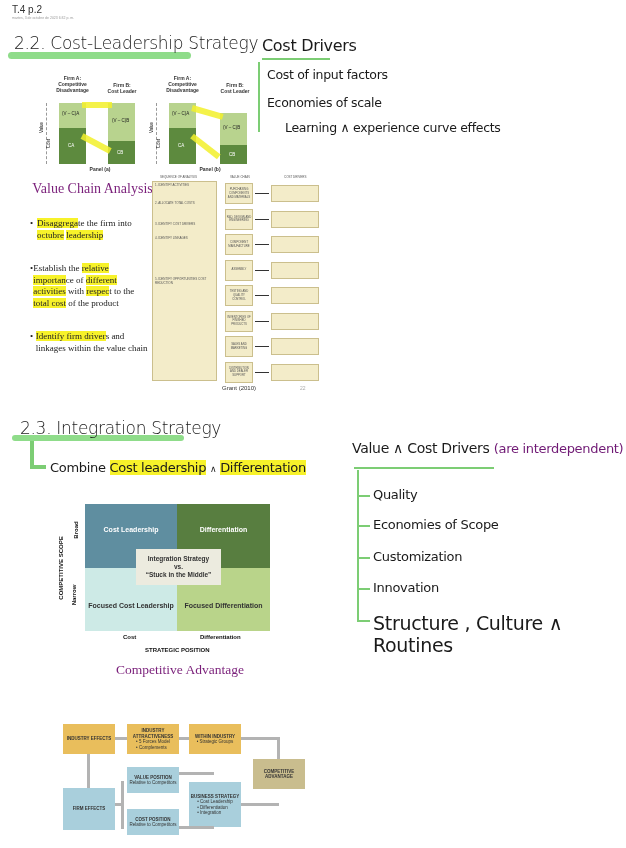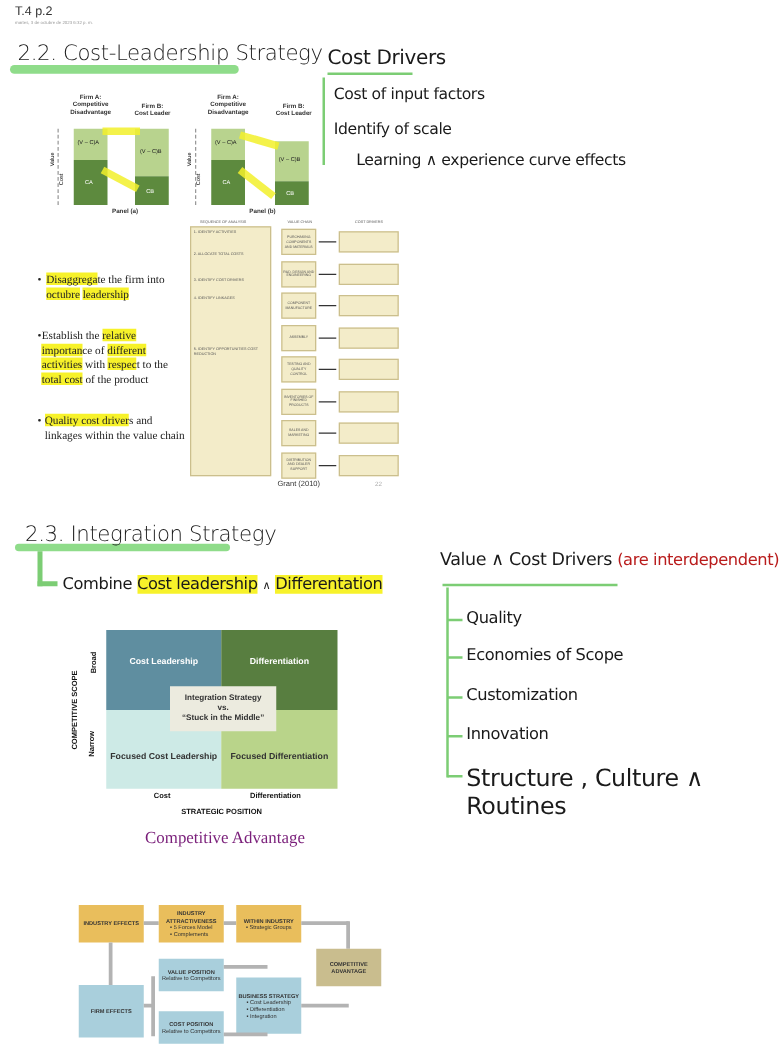--- a/index.html
+++ b/index.html
@@ -3,21 +3,21 @@
 <meta charset="utf-8">
 <style>
 *{box-sizing:border-box;margin:0;padding:0}
 body{width:626px;height:848px;background:#fff;position:relative;overflow:hidden;font-family:"Liberation Sans",sans-serif;color:#111}
 .abs{position:absolute}
 .hand{font-family:"DejaVu Sans",sans-serif;color:#1a1a1a;letter-spacing:-0.3px}
 .title-top{left:12px;top:4px;font-size:10px;color:#333}
 .title-date{left:12px;top:16px;font-size:3.5px;color:#999}
 .hl-green{background:#8fdc8a;border-radius:6px;position:absolute}
 .section-h{font-size:17px;font-weight:300}
-.green{color:#b91c1c}
+.green{color:#701a75}
 .gline{position:absolute;background:#7ccd74}
 .item{font-size:12.5px}
 .yel{background:#f7f22a}
 .serif{font-family:"Liberation Serif",serif}
 .purple{color:#7a1f7a}
 
 .panel-lbl{font-size:5px;font-weight:bold;color:#333;text-align:center;line-height:6px}
 .bar-light{background:#b8d38e}
 .bar-dark{background:#5d8a3e}
 .axis{border-left:1px dashed #999}
@@ -83,37 +83,38 @@
   <div class="abs axis" style="left:136px;top:28px;height:61px"></div>
   <div class="abs" style="left:126px;top:50px;font-size:4.5px;transform:rotate(-90deg)">Value</div>
   <div class="abs" style="left:134px;top:66px;font-size:4.5px;transform:rotate(-90deg)">Cost</div>
   <div class="abs panel-lbl" style="left:170px;top:91px;width:40px">Panel (b)</div>
 </div>
 
 <div class="abs hand" style="left:262px;top:36px;font-size:16px">Cost Drivers</div>
 <div class="gline" style="left:262px;top:58px;width:68px;height:2px"></div>
 <div class="gline" style="left:258px;top:62px;width:1.5px;height:70px"></div>
 <div class="abs hand item" style="left:267px;top:67px">Cost of input factors</div>
-<div class="abs hand item" style="left:267px;top:95px">Identify of scale</div>
+<div class="abs hand item" style="left:267px;top:95px">Economies of scale</div>
 <div class="abs hand item" style="left:285px;top:120px">Learning ∧ experience curve effects</div>
 
 <div class="abs serif purple" style="left:30px;top:180px;width:125px;text-align:center;font-size:14px;line-height:17px">
+  <div>Value Chain Analysis</div>
 </div>
 <div class="abs serif" style="left:30px;top:218px;width:120px;font-size:9px;line-height:11.5px;color:#222">
   <div style="display:flex;margin-bottom:22px">
       <span style="width:10px">•</span>
       <span id="b0"><span class="yel">Disaggrega</span><span>te the firm into </span><span class="yel">octubre</span><span> </span><span class="yel">leadership</span></span>
     </div>
   <div style="display:flex;margin-bottom:22px">
       <span style="width:10px">•</span>
       <span id="b1"><span>Establish the </span><span class="yel">relative importan</span><span>ce of </span><span class="yel">different activities</span><span> with </span><span class="yel">respec</span><span>t to the </span><span class="yel">total cost</span><span> of the product</span></span>
     </div>
   <div style="display:flex">
       <span style="width:10px">•</span>
-      <span id="b2"><span class="yel">Quality cost driver</span><span>s and linkages within the value chain</span></span>
+      <span id="b2"><span class="yel">Identify firm driver</span><span>s and linkages within the value chain</span></span>
     </div>
 </div>
 
 <div class="abs vc">
   <div class="abs tiny" style="left:8px;top:0;font-size:3px">SEQUENCE OF ANALYSIS</div>
   <div class="abs tiny" style="left:78px;top:0;font-size:3px">VALUE CHAIN</div>
   <div class="abs tiny" style="left:132px;top:0;font-size:3px">COST DRIVERS</div>
   <div class="abs vc-box" style="left:0;top:5px;width:65px;height:200px;padding:2px">
     <div class="tiny">1. IDENTIFY ACTIVITIES</div>
     <div class="tiny" style="margin-top:14px">2. ALLOCATE TOTAL COSTS</div>

